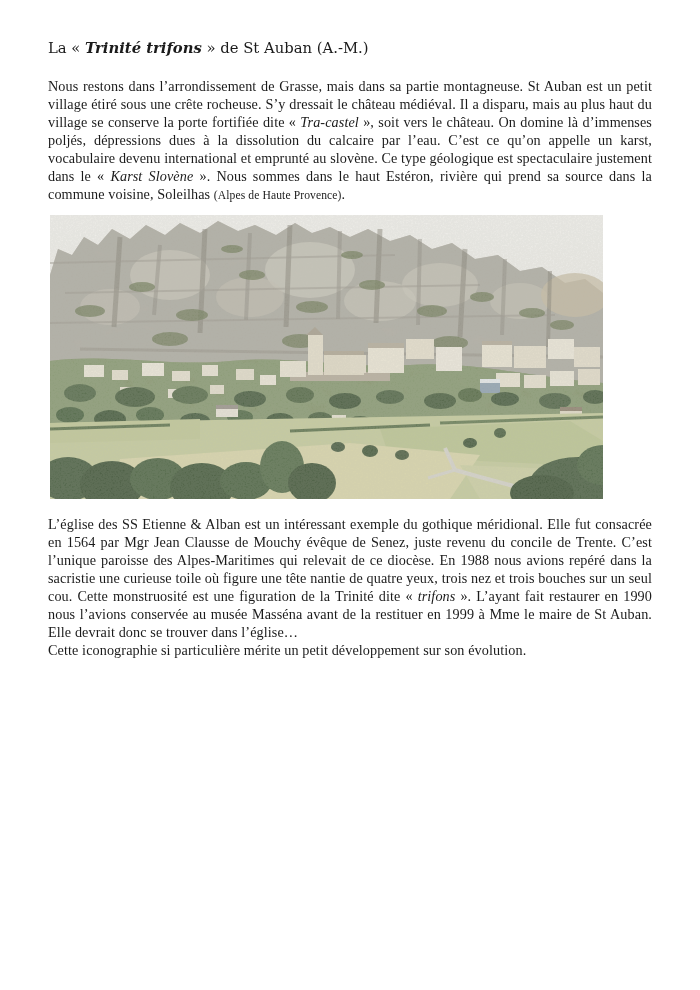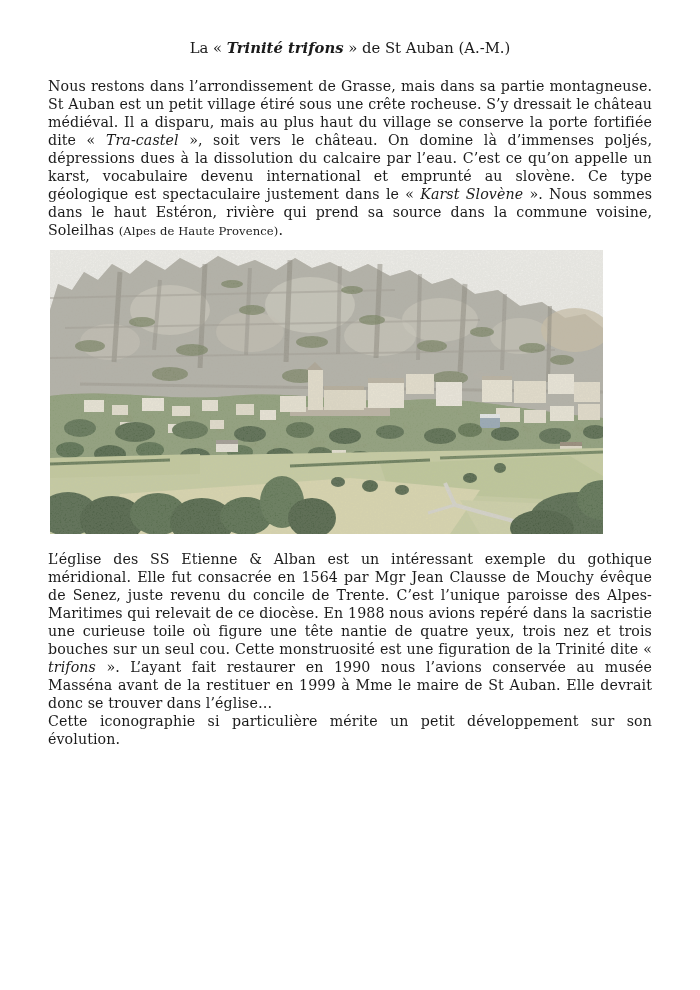--- a/index.html
+++ b/index.html
@@ -14,35 +14,36 @@
     color: #1b1b1b;
     overflow: hidden;
   }
   .page {
     box-sizing: border-box;
     width: 700px;
     height: 990px;
     padding: 38px 48px 0 48px;
   }
   .title-block {
-    text-align: center;
+    text-align: left;
     font-size: 14.8px;
     line-height: 19px;
     margin: 0 0 20px 0;
   }
   .title-emph {
     font-weight: bold;
     font-style: italic;
   }
   .para {
     font-size: 14.2px;
     line-height: 18px;
     text-align: justify;
     margin: 0;
     letter-spacing: 0.1px;
+    font-family: Liberation Serif, serif;
   }
   .para i { font-style: italic; }
   .small-note { font-size: 11.6px; }
   .photo-fig {
     margin: 10px 0 16px 2px;
     width: 553px;
     height: 284px;
     line-height: 0;
   }
   .photo-fig svg { display: block; }

